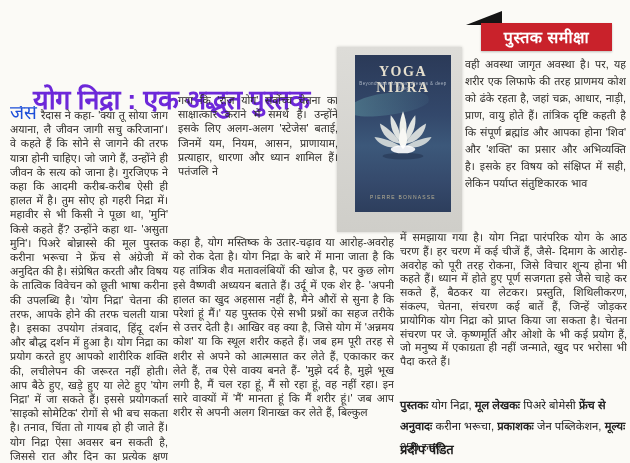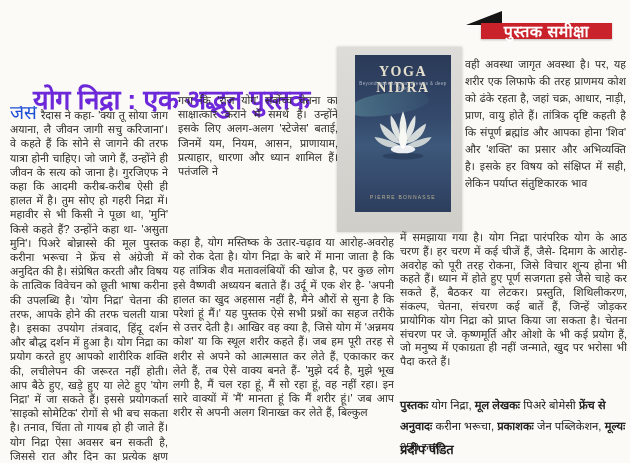--- a/index.html
+++ b/index.html
@@ -6,21 +6,21 @@
   body{
     width:630px;height:463px;overflow:hidden;position:relative;
     background:#fbfaf6;
     font-family:"Liberation Sans",sans-serif;
     -webkit-font-smoothing:antialiased;
   }
   .abs{position:absolute;}
 
   
   .tag{
-    left:481px;top:23px;width:131px;height:16px;
+    left:481px;top:23px;width:131px;height:28px;
     background:#c9222b;color:#ffffff;
     display:flex;align-items:center;justify-content:center;
     font-size:16px;font-weight:bold;letter-spacing:.5px;
     box-shadow:0 1px 2px rgba(0,0,0,.25);
   }
   .tag-fold{
     left:466px;top:11px;width:36px;height:14px;
     background:#151515;
     clip-path:polygon(0 100%,100% 0,100% 100%);
   }

